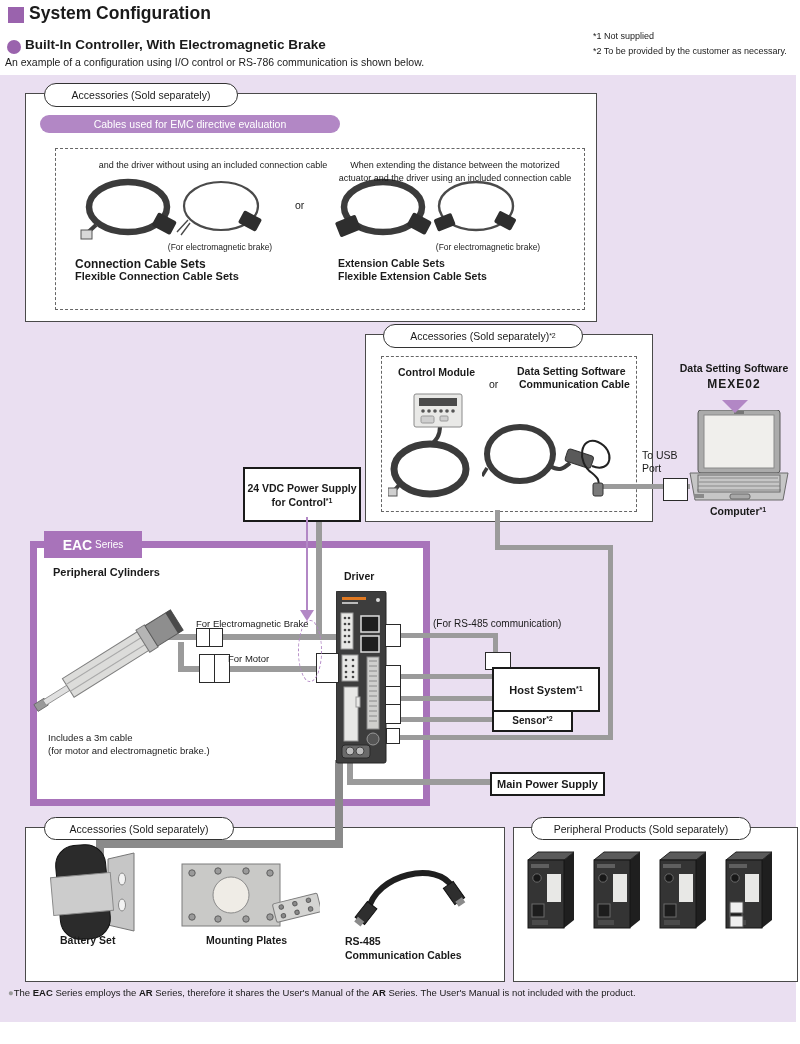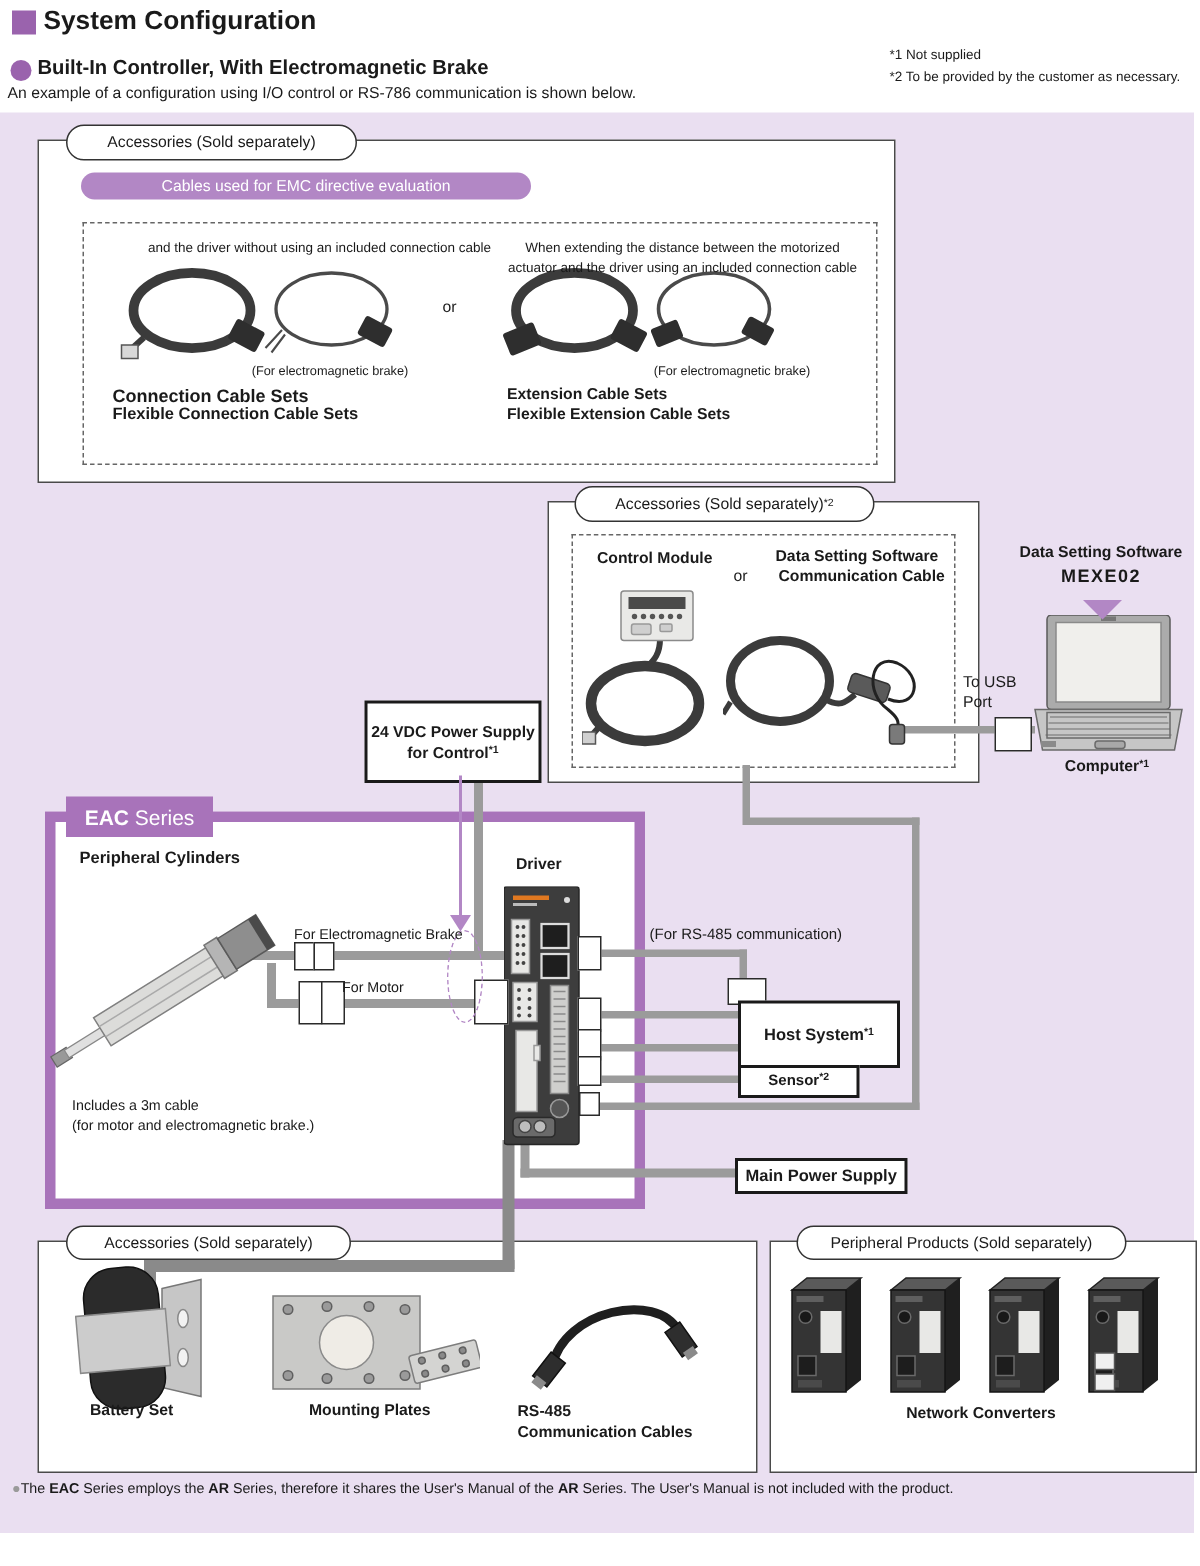--- a/index.html
+++ b/index.html
@@ -38,21 +38,21 @@
   <div class="abs txt" style="left:5px;top:56px;font-size:10.5px">An example of a configuration using I/O control or RS-786 communication is shown below.</div>
   <div class="abs txt" style="left:593px;top:31px;font-size:9px">*1 Not supplied</div>
   <div class="abs txt" style="left:593px;top:46px;font-size:9px">*2 To be provided by the customer as necessary.</div>
 
   <div class="abs panel" style="left:0;top:75px;width:796px;height:947px"></div>
 
   <div class="abs wbox" style="left:25px;top:93px;width:570px;height:227px"></div>
   <div class="abs pill" style="left:44px;top:83px;width:192px;height:22px">
     <span>Accessories (Sold separately)</span>
   </div>
-  <div class="abs banner" style="left:54px;top:115px;width:300px;height:18px">
+  <div class="abs banner" style="left:40px;top:115px;width:300px;height:18px">
     <span>Cables used for EMC directive evaluation</span>
   </div>
   <div class="abs dash" style="left:55px;top:148px;width:528px;height:160px"></div>
 
   <div class="abs txt sm c" style="left:62px;top:159px;width:302px;white-space:normal">
     <div>and the driver without using an included connection cable</div>
   </div>
   <div class="abs txt sm c" style="left:330px;top:159px;width:250px;white-space:normal">
     <div>When extending the distance between the motorized</div>
     <div>actuator and the driver using an included connection cable</div>
@@ -153,21 +153,21 @@
 
   <div class="abs lbox" style="left:243px;top:467px;width:114px;height:51px;font-size:10.5px;z-index:6">
     <div>24 VDC Power Supply</div>
     <div><span>for Control</span><sup>*1</sup></div>
   </div>
 
   <div class="abs eacbox" style="left:30px;top:541px;width:386px;height:251px"></div>
   <div class="abs" style="left:44px;top:531px;width:98px;height:27px;background:#a873ba;color:#fff;z-index:8;
               display:flex;align-items:center;justify-content:center">
     <span class="b" style="font-size:14px">EAC</span>
-    <span style="font-size:14px;white-space:pre"> Series</span>
+    <span style="font-size:10px;white-space:pre"> Series</span>
   </div>
   <div class="abs txt b" style="left:53px;top:566px;font-size:11px">Peripheral Cylinders</div>
   <div class="abs txt b" style="left:344px;top:570px;font-size:10.5px">Driver</div>
 
   <svg class="abs" style="left:22px;top:590px" width="180" height="130" viewBox="0 0 180 130">
     <g transform="translate(14,118) rotate(-32)">
       <rect x="0" y="-4" width="12" height="8" fill="#999" stroke="#666" stroke-width="0.8"></rect>
       <rect x="10" y="-3" width="30" height="6" fill="#e0e0e0" stroke="#888" stroke-width="0.8"></rect>
       <rect x="38" y="-11" width="92" height="22" fill="#dcdcda" stroke="#808080"></rect>
       <line x1="38" y1="-4" x2="130" y2="-4" stroke="#aaa"></line>
@@ -362,19 +362,18 @@
         <rect x="8" y="70" width="16" height="5" fill="#4a4a4a"></rect>
       </g>
     </defs>
     <use href="#conv" x="0" y="0"></use>
     <use href="#conv" x="66" y="0"></use>
     <use href="#conv" x="132" y="0"></use>
     <use href="#conv" x="198" y="0"></use>
     <rect x="206" y="52" width="13" height="11" fill="#f0f0f0" stroke="#555"></rect>
     <rect x="206" y="66" width="13" height="11" fill="#f0f0f0" stroke="#555"></rect>
   </svg>
-  <div class="abs txt b c" style="left:514px;top:936px;width:280px;font-size:10.5px">Network Converters</div>
 
   <div class="abs txt" style="left:8px;top:987px;font-size:9.5px;white-space:nowrap;z-index:7">
     <span style="color:#9a9a9a">●</span><span style="white-space:pre">The </span><span class="b">EAC</span><span style="white-space:pre"> Series employs the </span><span class="b">AR</span><span style="white-space:pre"> Series, therefore it shares the User's Manual of the </span><span class="b">AR</span><span style="white-space:pre"> Series. The User's Manual is not included with the product.</span>
   </div>
 
 </div>
 
 </body></html>

